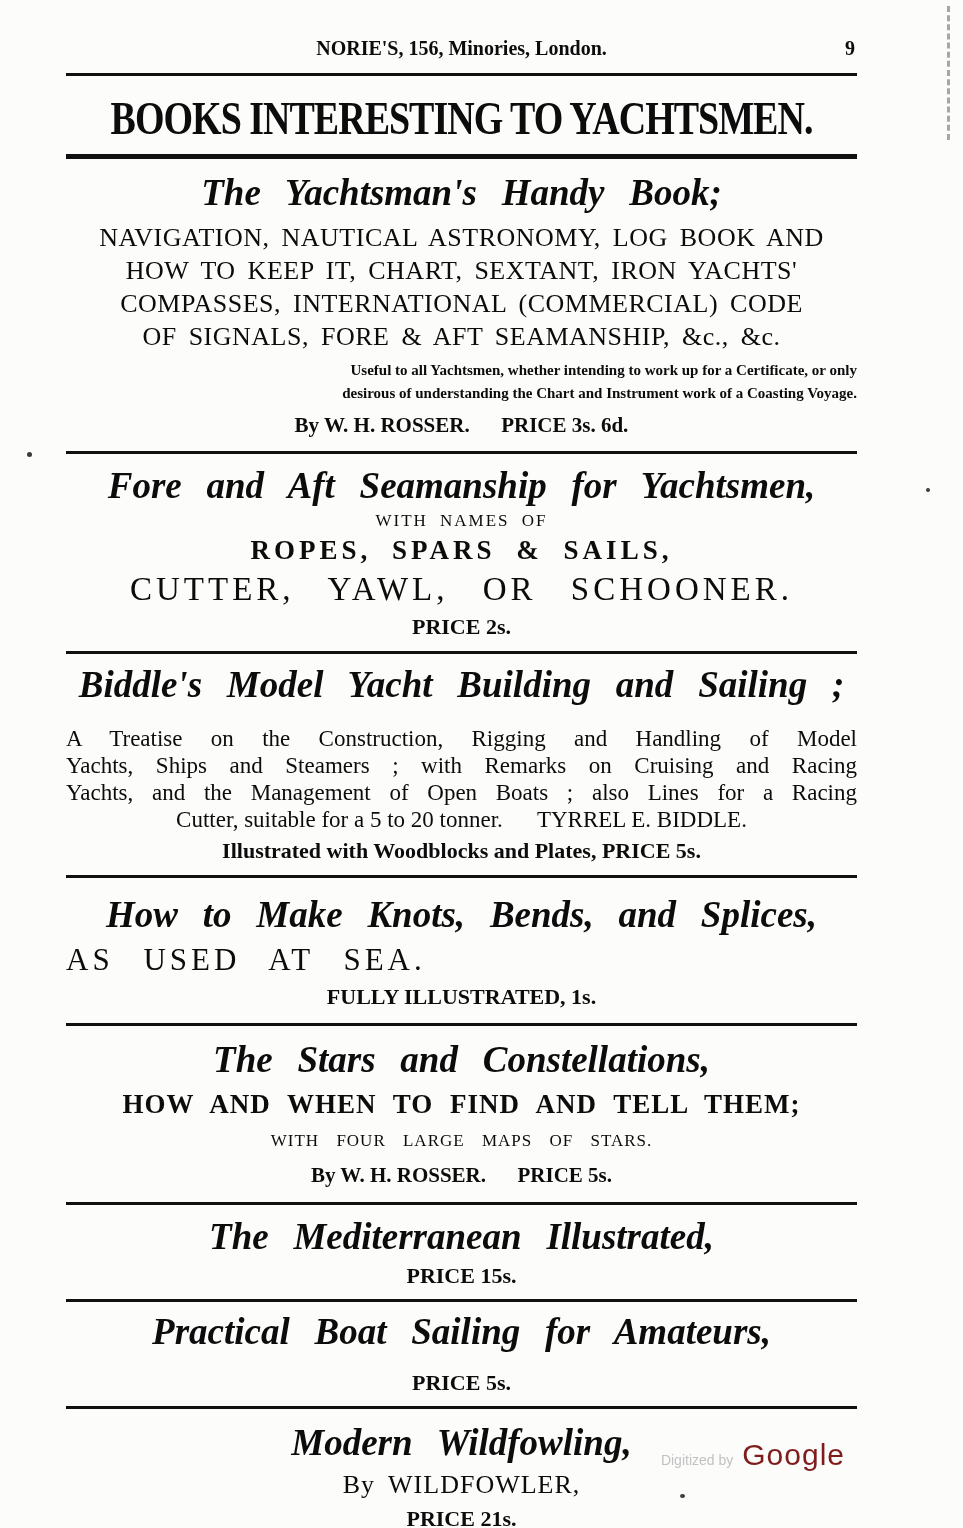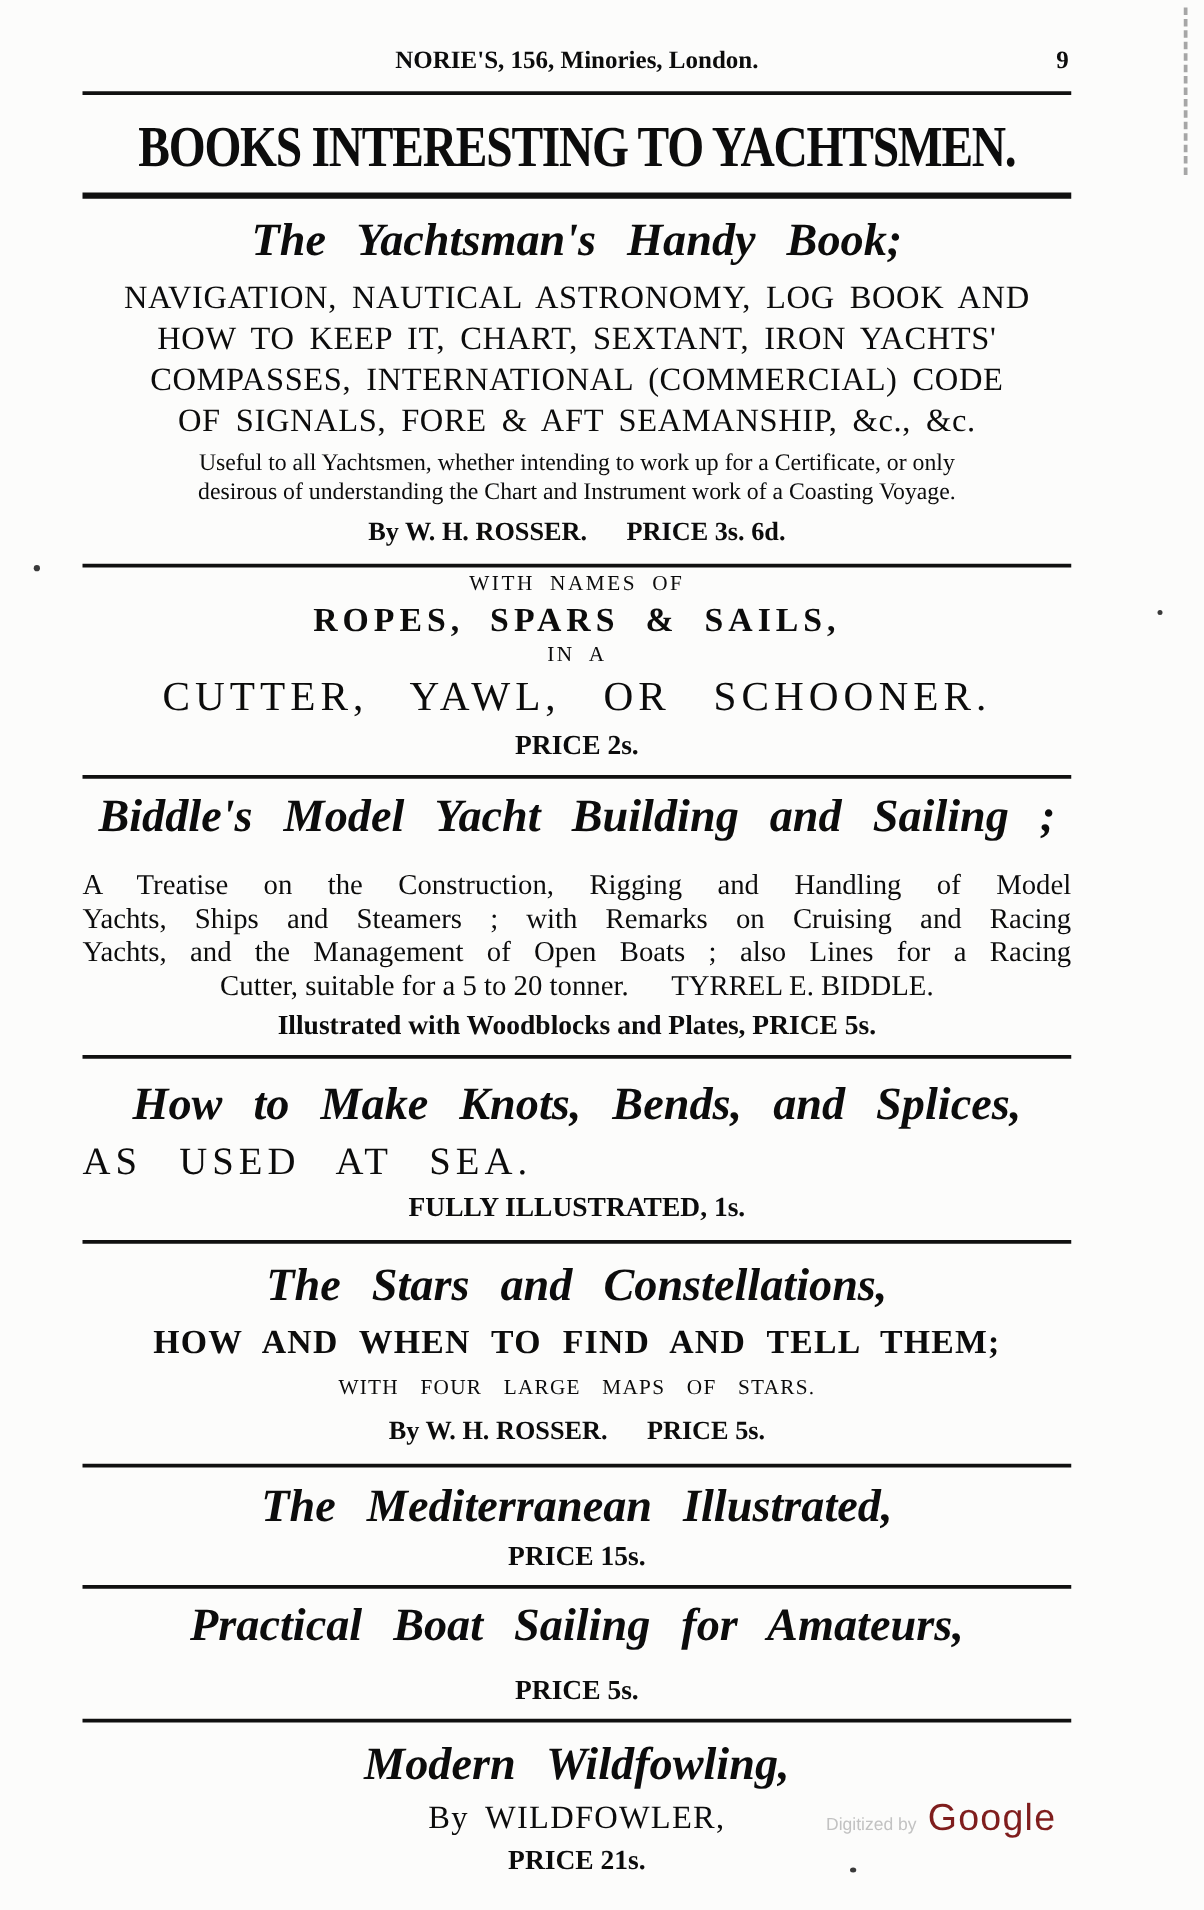--- a/index.html
+++ b/index.html
@@ -28,21 +28,21 @@
     transform:scaleY(1.22); transform-origin:center top;
   }
   .sec-heading {
     font-style:italic; font-weight:bold;
     font-size:37px; line-height:44px;
     text-align:center; word-spacing:0.42em; white-space:nowrap;
     margin-top:12px;
   }
   .caps-line { font-size:26px; line-height:33px; text-align:center; letter-spacing:0.5px; word-spacing:5px; }
   .caps-first { margin-top:6px; }
-  .note { font-size:19px; line-height:23px; text-align:center; font-weight:normal; }
+  .note { font-size:15px; line-height:23px; text-align:right; font-weight:bold; }
   .note-first { margin-top:6px; }
   .byline { font-size:21px; font-weight:bold; text-align:center; margin-top:8px; line-height:25px; white-space:pre; }
   .tiny-caps { font-size:17px; line-height:20px; letter-spacing:2px; word-spacing:6px; text-align:center; margin-top:3px; }
   .ropes-line { font-size:27px; font-weight:bold; letter-spacing:4px; word-spacing:10px; line-height:30px; text-align:center; margin-top:4px; }
   .boats-line { font-size:33px; letter-spacing:4px; word-spacing:22px; line-height:37px; text-align:center; margin-top:6px; }
   .body-line { font-size:23px; line-height:27px; text-align:justify; }
   .body-line.just { text-align-last:justify; }
   .body-line.center { text-align:center; white-space:pre; }
   .body-first { margin-top:18px; }
   .sub-caps { font-size:31px; letter-spacing:4px; word-spacing:18px; text-align:left; line-height:36px; margin-top:5px; }
@@ -82,23 +82,23 @@
     <div class="caps-line">HOW TO KEEP IT, CHART, SEXTANT, IRON YACHTS'</div>
     <div class="caps-line">COMPASSES, INTERNATIONAL (COMMERCIAL) CODE</div>
     <div class="caps-line">OF SIGNALS, FORE &amp; AFT SEAMANSHIP, &amp;c., &amp;c.</div>
     <div class="note note-first">Useful to all Yachtsmen, whether intending to work up for a Certificate, or only</div>
     <div class="note">desirous of understanding the Chart and Instrument work of a Coasting Voyage.</div>
     <div class="byline">By W. H. ROSSER.      PRICE 3s. 6d.</div>
   </section>
   <div class="rule" style="margin-top:13px;"></div>
 
   <section>
+    <h2 class="sec-heading" style="margin-top:10px;">Fore and Aft Seamanship for Yachtsmen,</h2>
     <div class="tiny-caps">WITH NAMES OF</div>
     <div class="ropes-line">ROPES, SPARS &amp; SAILS,</div>
-    <div class="tiny-caps">IN A</div>
     <div class="boats-line">CUTTER, YAWL, OR SCHOONER.</div>
     <div class="price-line">PRICE 2s.</div>
   </section>
   <div class="rule" style="margin-top:12px;"></div>
 
   <section>
     <h2 class="sec-heading" style="margin-top:9px;">Biddle's Model Yacht Building and Sailing ;</h2>
     <div class="body-line just body-first">A Treatise on the Construction, Rigging and Handling of Model</div>
     <div class="body-line just">Yachts, Ships and Steamers ; with Remarks on Cruising and Racing</div>
     <div class="body-line just">Yachts, and the Management of Open Boats ; also Lines for a Racing</div>

